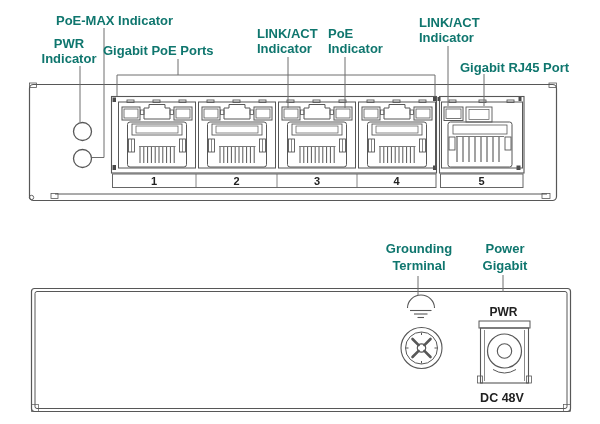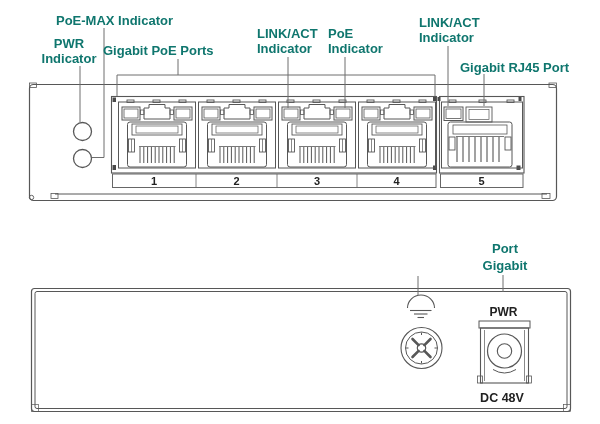--- a/index.html
+++ b/index.html
@@ -193,19 +193,23 @@
 
   <div class="lbl" style="left:419px;top:15px;">
     <div>LINK/ACT</div>
     <div>Indicator</div>
   </div>
 
   <div class="lbl" style="left:460px;top:60px;">
     <span>Gigabit RJ45 Port</span>
   </div>
 
+  <div class="lbl center lh17" style="left:381px;top:240px;width:76px;">
+    <div>Grounding</div>
+    <div>Terminal</div>
+  </div>
 
   <div class="lbl center lh17" style="left:476px;top:240px;width:58px;">
-    <div>Port</div>
+    <div>Power</div>
     <div>Gigabit</div>
   </div>
 
 </div>
 
 </body></html>

